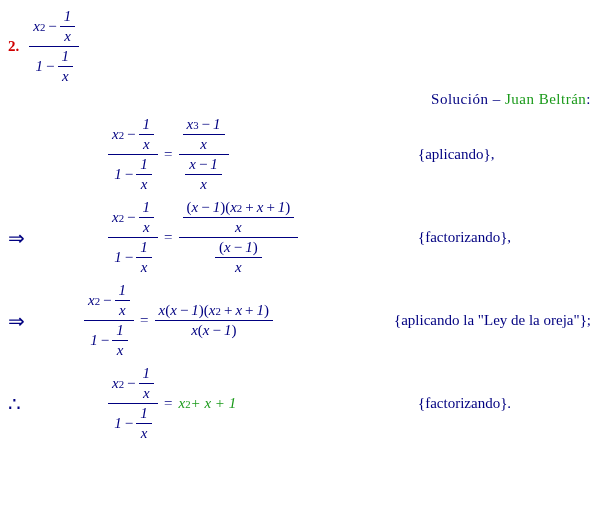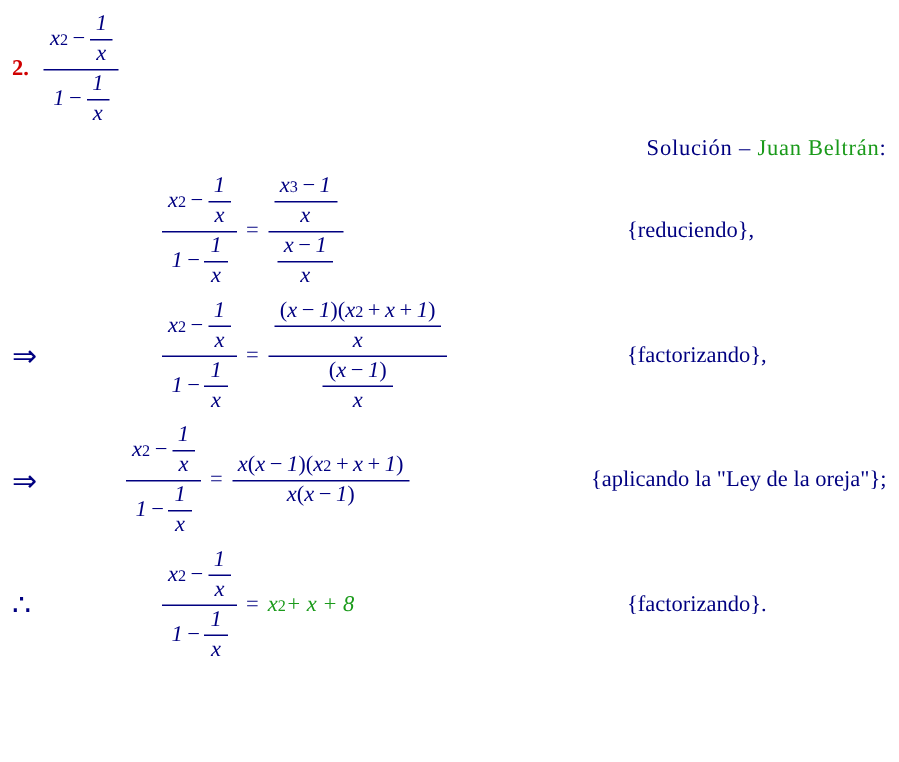--- a/index.html
+++ b/index.html
@@ -143,21 +143,21 @@
           <span class="num"><span class="expr">
                 <span>x</span>
                 <span class="op">−</span>
                 <span>1</span>
               </span></span>
           <span class="den">x</span>
         </span>
       </span>
     </span>
   </span>
-  <span class="note">{reduciendo},</span>
+  <span class="note">{aplicando},</span>
 </div>
 
 <div class="row">
   <span class="lead">⇒</span>
   <span class="ind"></span>
   <span class="mathcol">
     <span class="frac">
       <span class="num"><span class="expr">
             <span>x</span>
             <span class="sup">2</span>
@@ -287,17 +287,17 @@
             <span class="frac">
               <span class="num">1</span>
               <span class="den">x</span>
             </span>
           </span></span>
     </span>
     <span class="eq">=</span>
     <span class="expr green">
       <span>x</span>
         <span class="sup">2</span>
-        <span> + x + 8</span>
+        <span> + x + 1</span>
     </span>
   </span>
   <span class="note">{factorizando}.</span>
 </div>
 
 </body></html>

